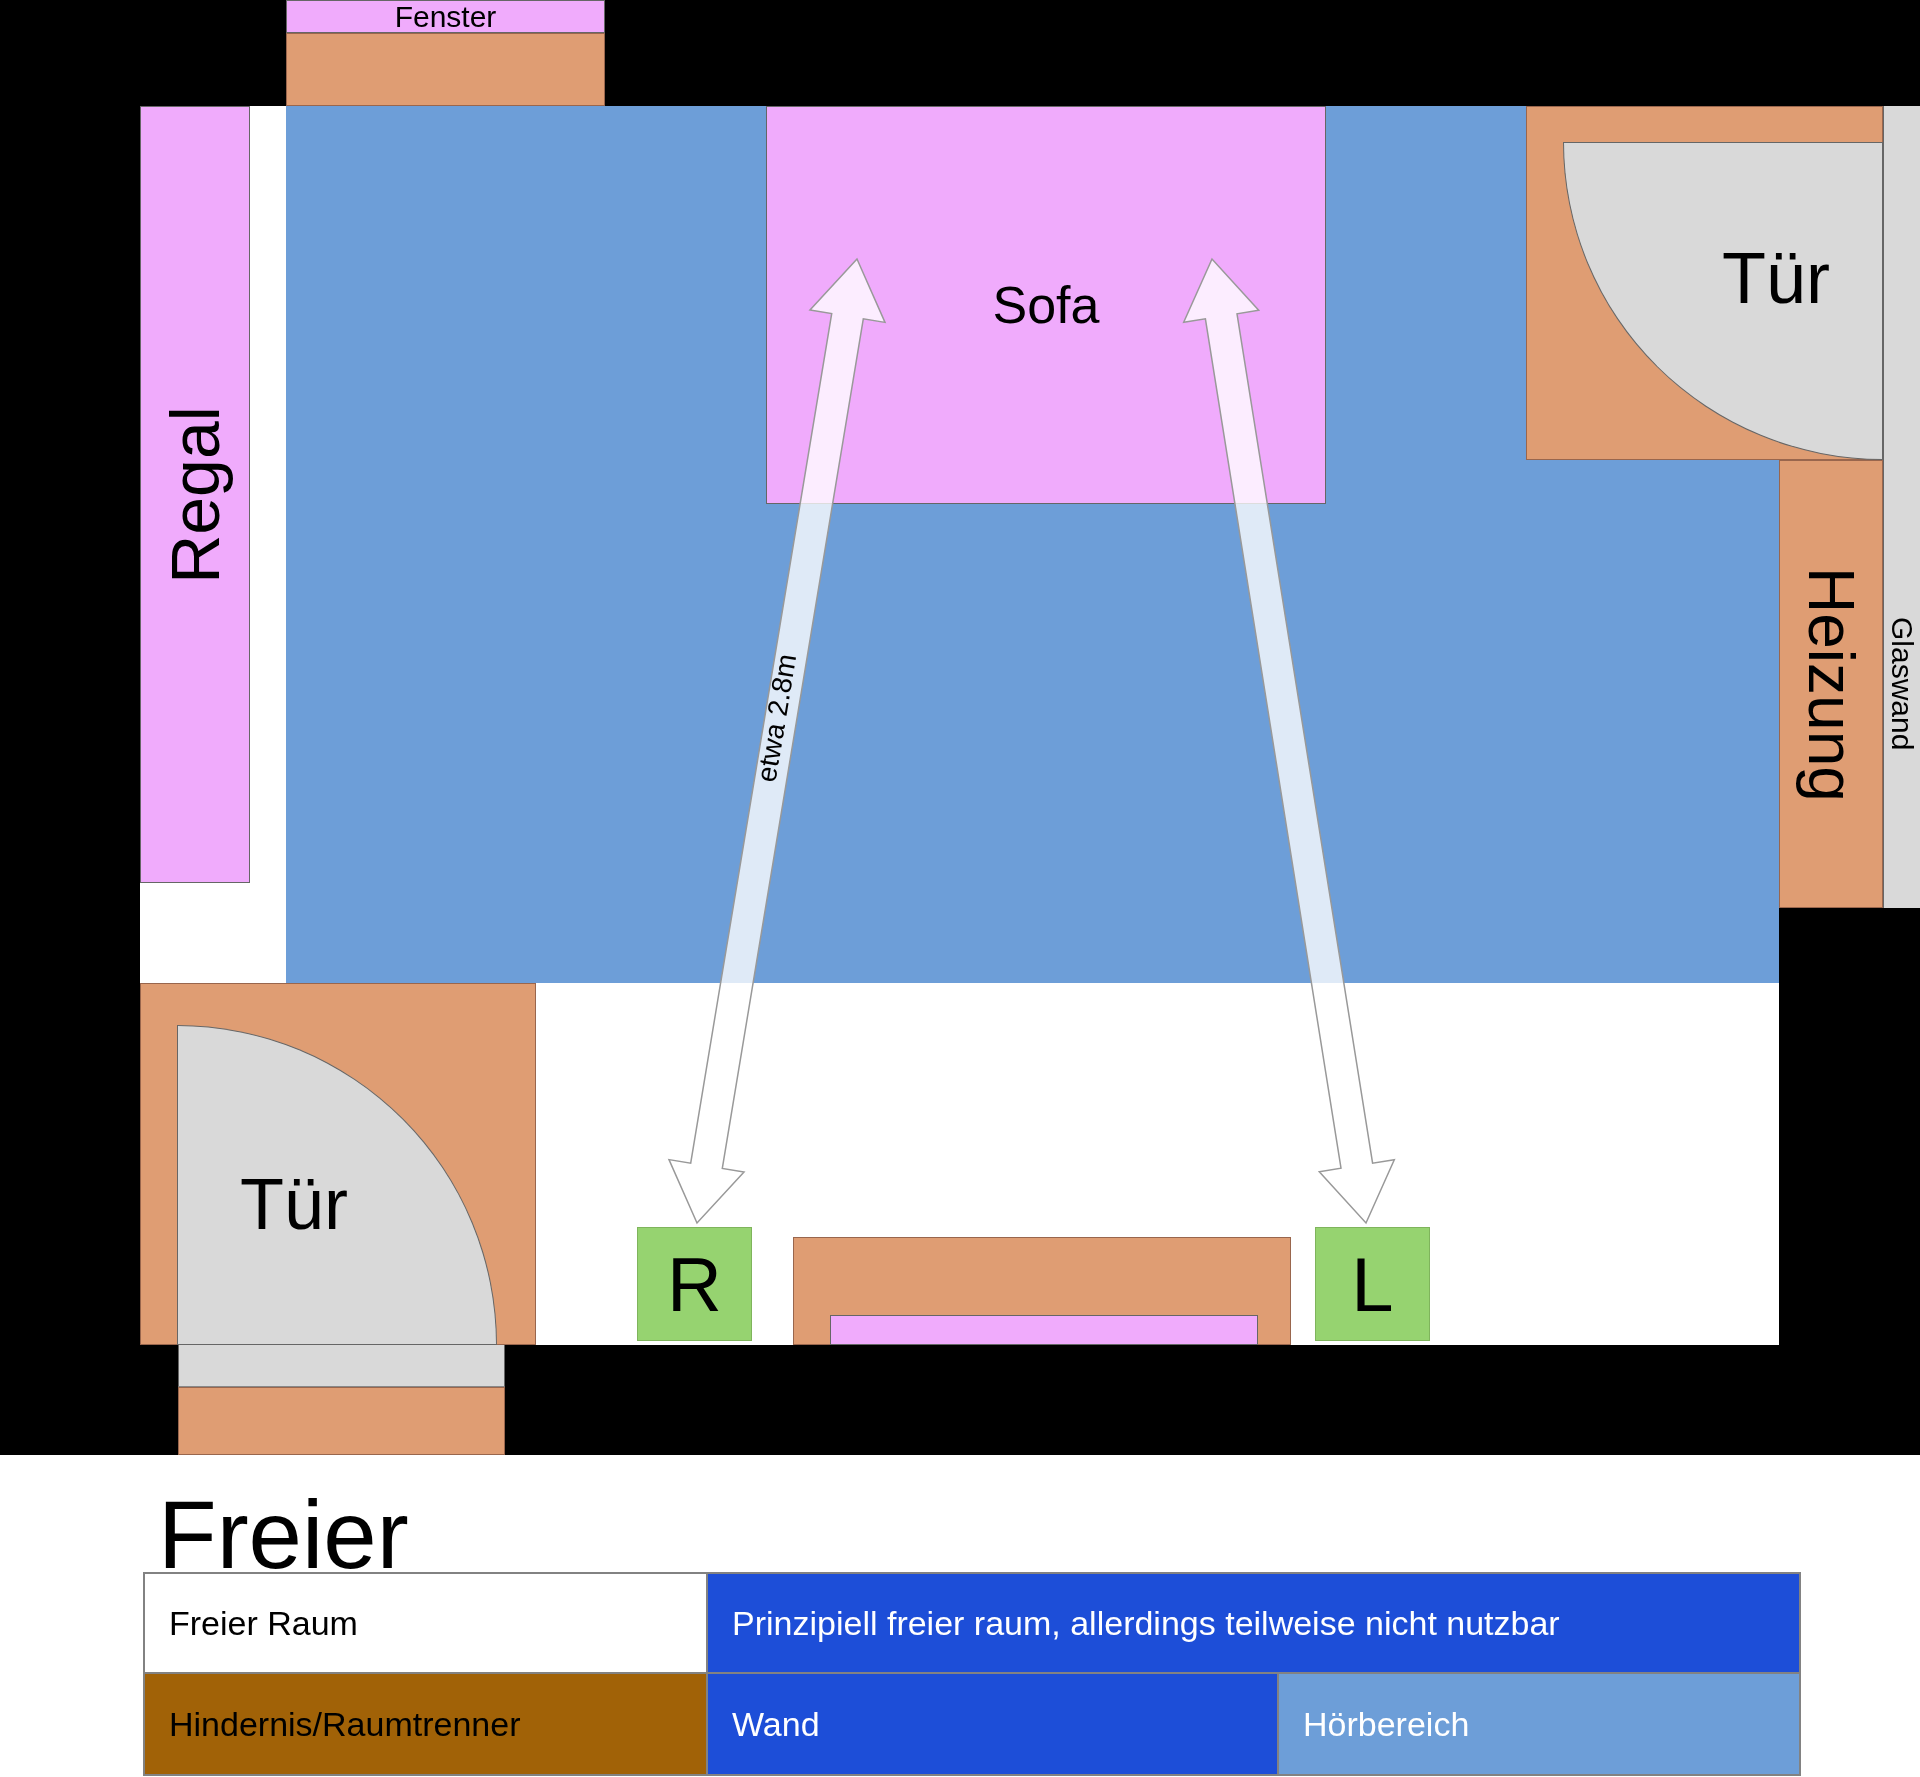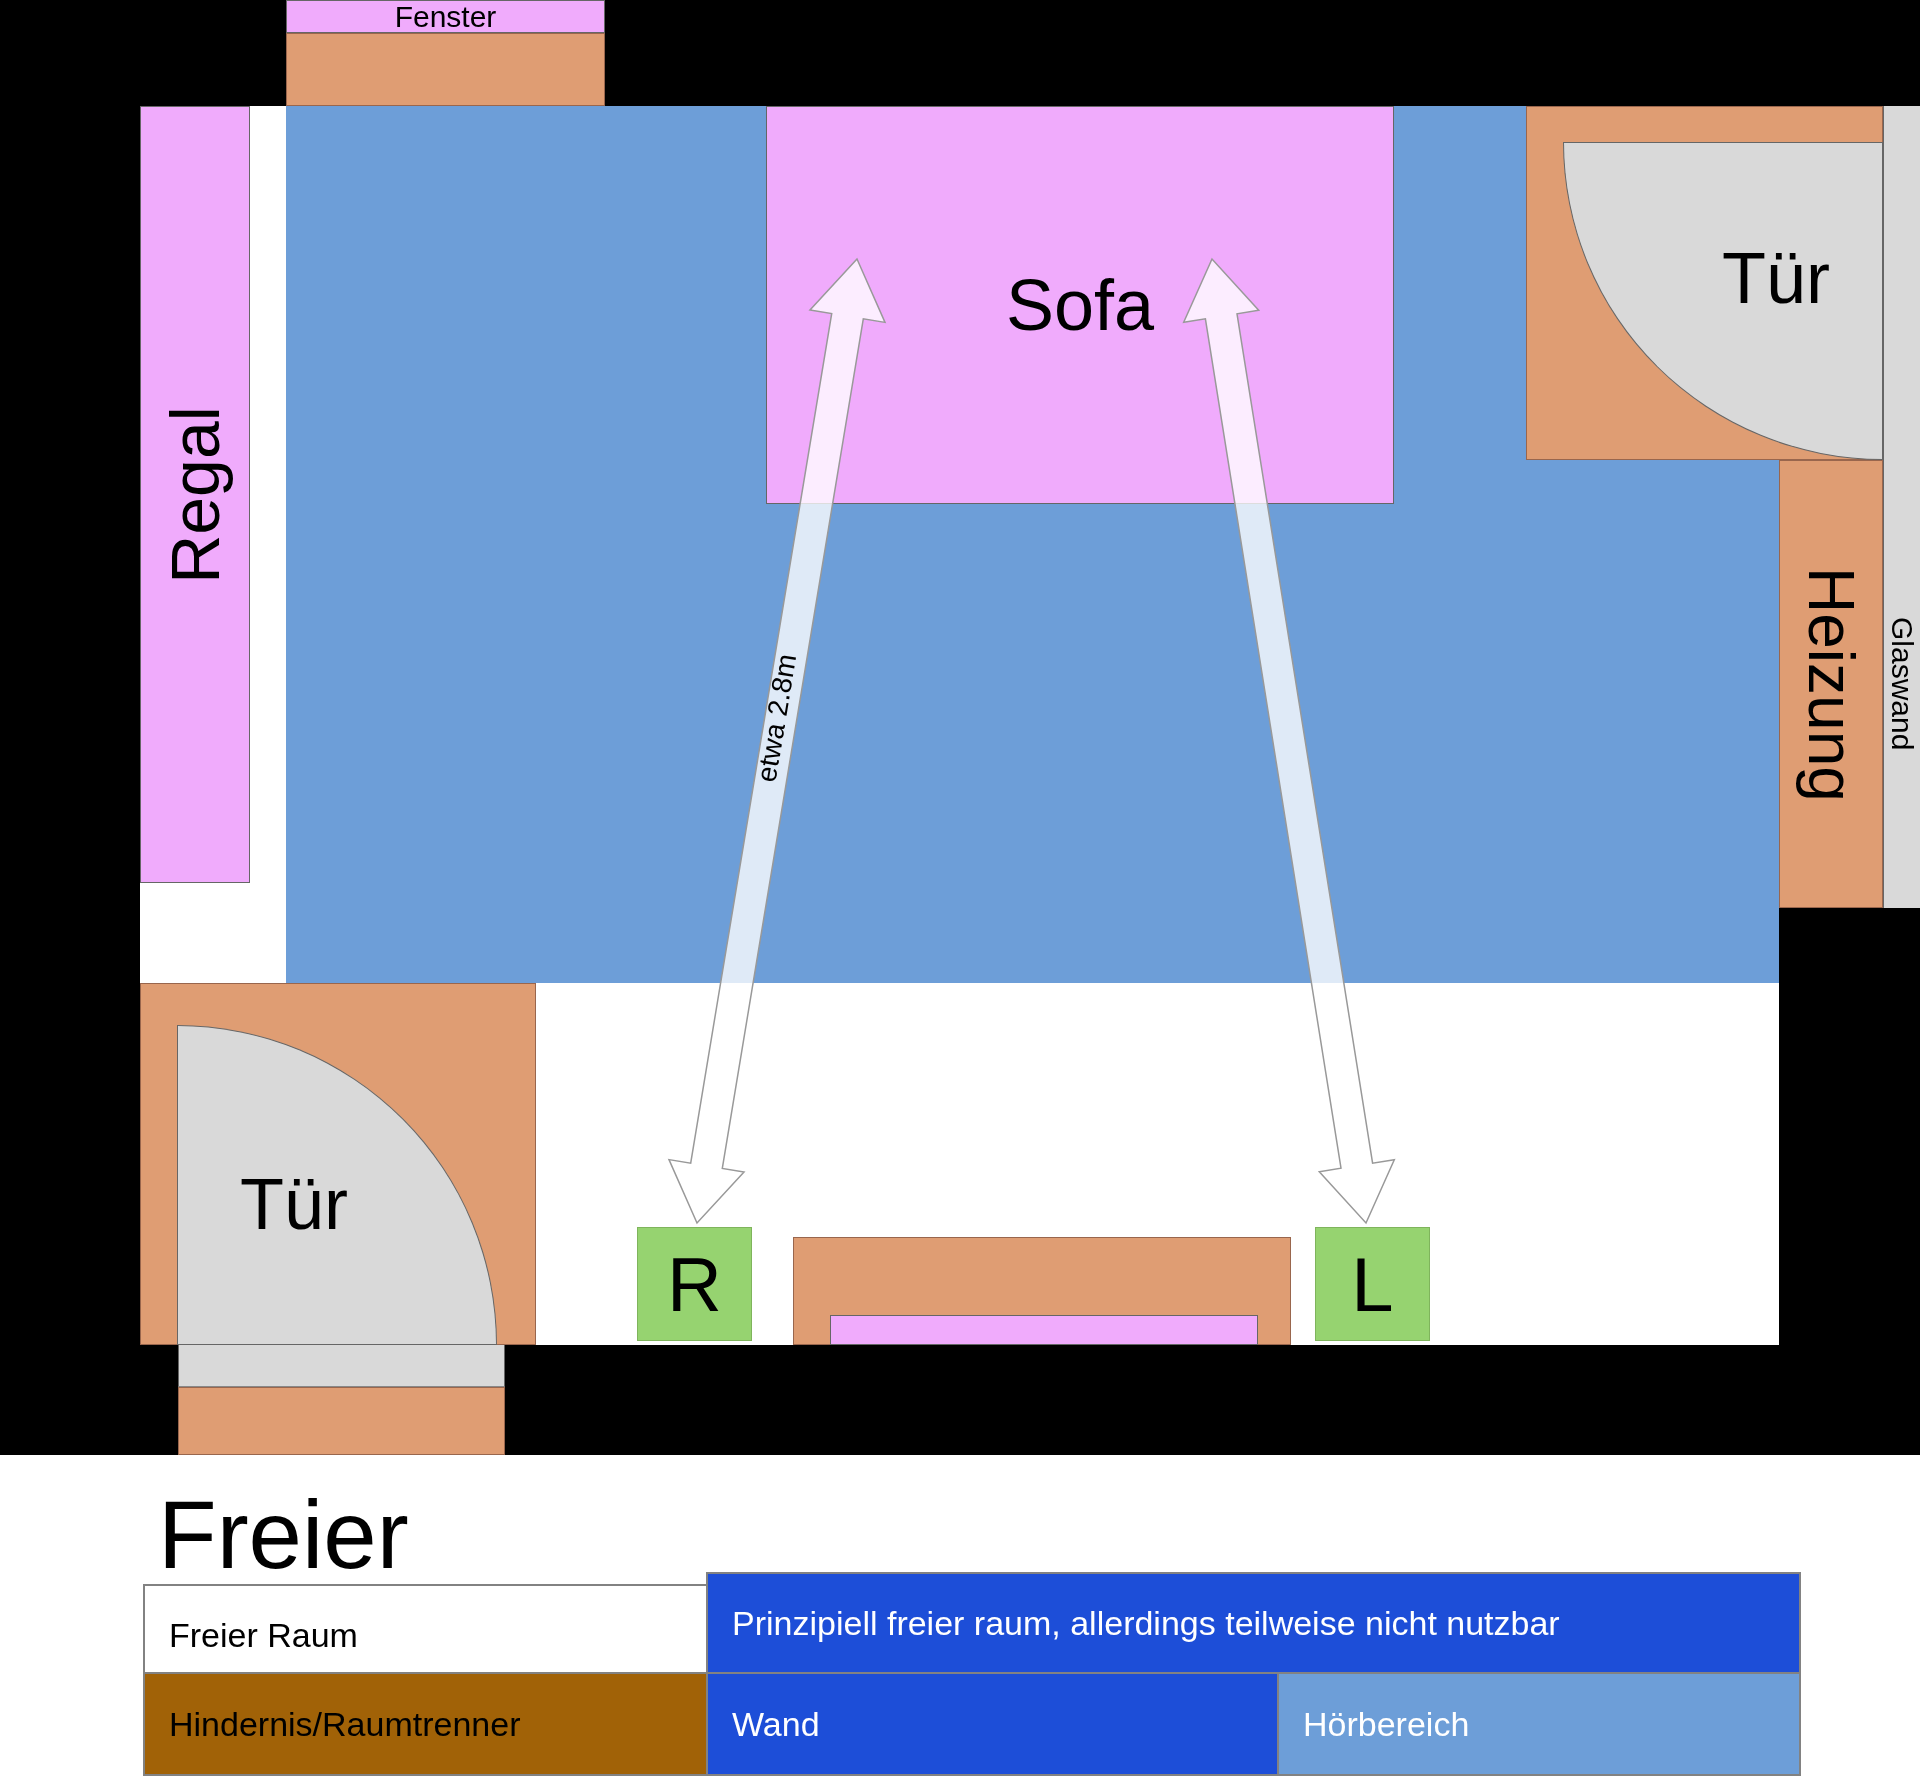--- a/index.html
+++ b/index.html
@@ -17,21 +17,21 @@
   .wall-top{left:0;top:0;width:1920px;height:106px;}
   .wall-left{left:0;top:0;width:140px;height:1455px;}
   .wall-bottom{left:0;top:1345px;width:1920px;height:110px;}
   .wall-right-block{left:1779px;top:908px;width:141px;height:437px;}
   .fenster-label-box{left:286px;top:0;width:319px;height:33px;font-size:30px;}
   .fenster-sill{left:286px;top:33px;width:319px;height:73px;}
   .hoer-a{left:286px;top:106px;width:1240px;height:877px;}
   .hoer-b{left:1526px;top:460px;width:253px;height:523px;}
   .regal{left:140px;top:106px;width:110px;height:777px;}
   .regal .lbl{transform:rotate(-90deg);font-size:68px;}
-  .sofa{left:766px;top:106px;width:628px;height:398px;font-size:72px;}
+  .sofa{left:766px;top:106px;width:560px;height:398px;font-size:52px;}
   .door-tr-area{left:1526px;top:106px;width:357px;height:354px;}
   .door-tr-leaf{left:1563px;top:142px;width:320px;height:318px;background:#d9d9d9;border:1px solid #666666;border-bottom-left-radius:100% 100%;}
   .door-tr-leaf .lbl{position:absolute;left:212px;top:135px;transform:translate(-50%,-50%);font-size:72px;}
   .heizung{left:1779px;top:460px;width:104px;height:448px;}
   .heizung .lbl{writing-mode:vertical-rl;text-orientation:mixed;font-size:64px;}
   .glaswand-col{left:1883px;top:106px;width:37px;height:802px;background:#d9d9d9;border-left:1px solid #666666;}
   .glaswand-inner{left:1883px;top:460px;width:37px;height:448px;}
   .glaswand-inner .lbl{writing-mode:vertical-rl;text-orientation:mixed;font-size:30px;}
   .door-bl-area{left:140px;top:983px;width:396px;height:362px;}
   .door-bl-leaf{left:177px;top:1025px;width:320px;height:320px;background:#d9d9d9;border:1px solid #666666;border-top-right-radius:100% 100%;}
@@ -113,21 +113,21 @@
   </div>
 
   <svg class="arrow-svg" width="1920" height="1455" viewBox="0 0 1920 1455">
     <polygon points="857,259 810,310 831.7,313.6 690.7,1163.2 669,1159.6 697,1223 744,1172 722.3,1168.4 863.3,318.8 885,322.4" fill="rgba(255,255,255,0.78)" stroke="#999999" stroke-width="1.5"></polygon>
     <polygon points="1212,259 1183.7,322.3 1205.4,318.8 1341,1168.2 1319.3,1171.7 1366,1223 1394.3,1159.7 1372.6,1163.2 1237,313.8 1258.7,310.3" fill="rgba(255,255,255,0.78)" stroke="#999999" stroke-width="1.5"></polygon>
   </svg>
   <div class="abs lbl distance">etwa 2.8m</div>
 
   <div class="abs lbl legend-title">Freier</div>
 
-  <div class="lcell lc-white r1" style="left:143px;width:565px;margin-top:12px;">
+  <div class="lcell lc-white r1" style="left:143px;width:565px;">
     <span>Freier Raum</span>
   </div>
   <div class="lcell lc-orange r1" style="left:706px;width:1095px;">
     <span>Prinzipiell freier raum, allerdings teilweise nicht nutzbar</span>
   </div>
   <div class="lcell lc-gray r2" style="left:143px;width:565px;">
     <span>Hindernis/Raumtrenner</span>
   </div>
   <div class="lcell lc-black r2" style="left:706px;width:573px;">
     <span>Wand</span>

